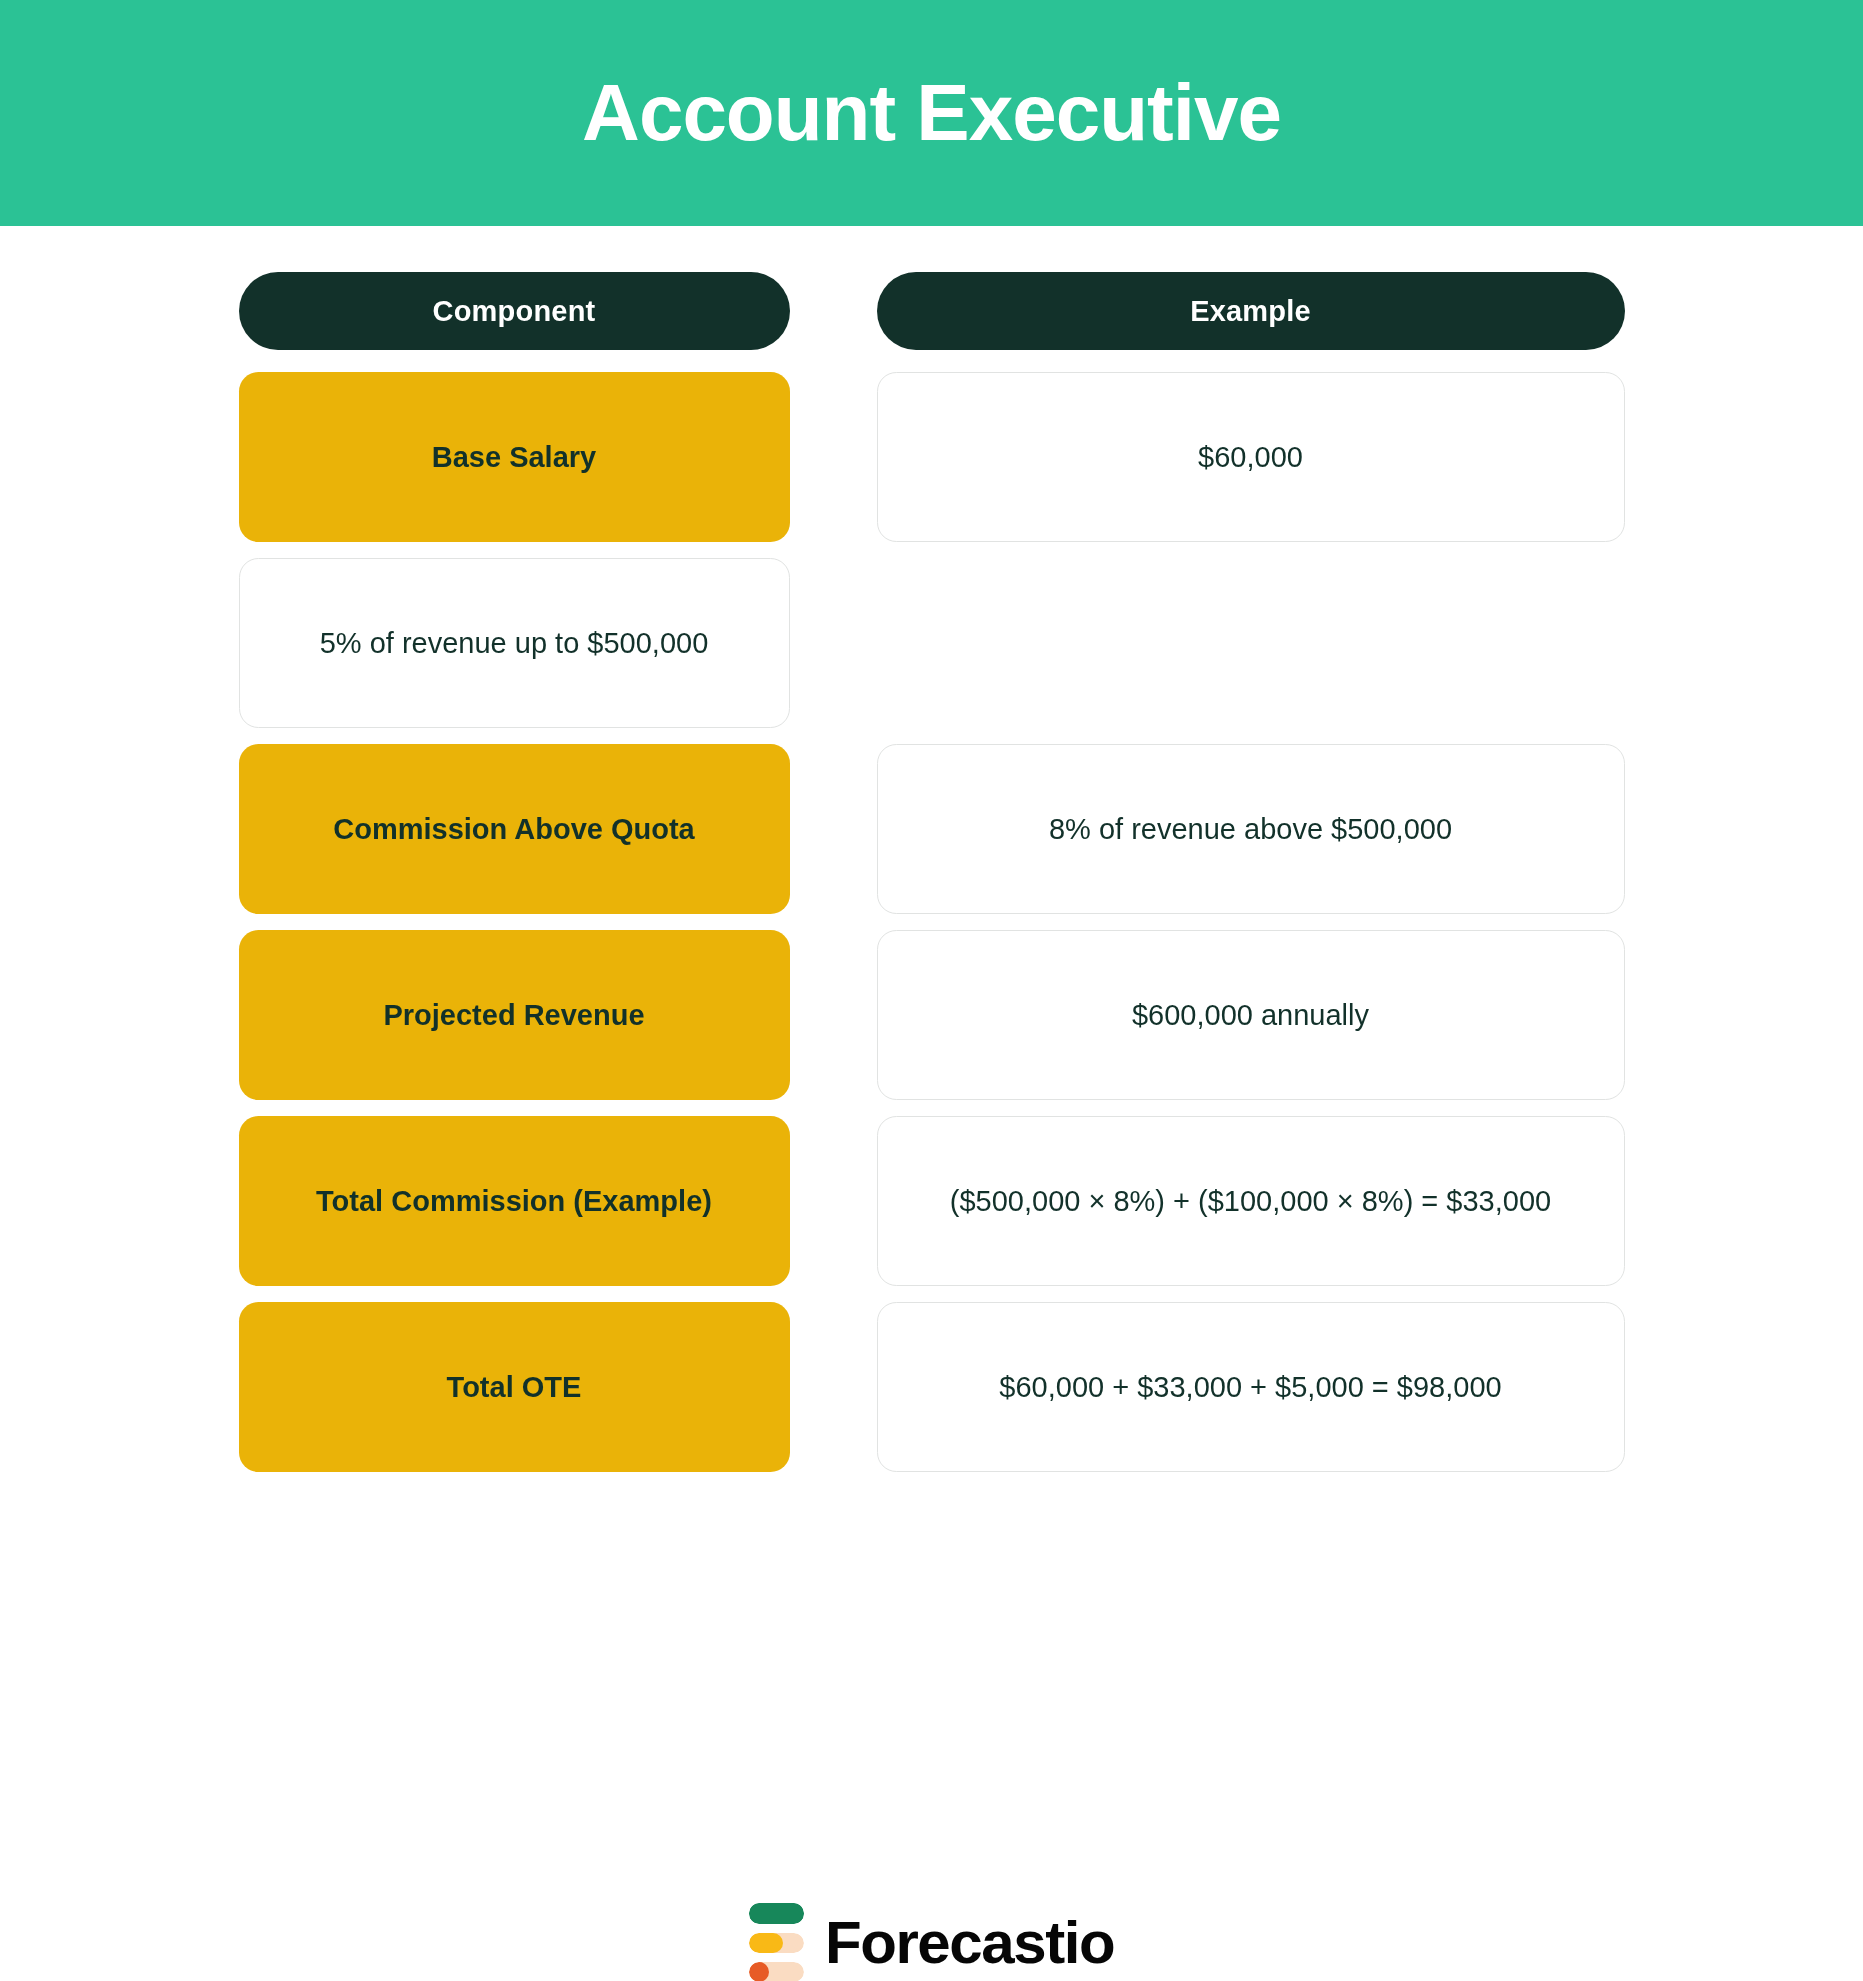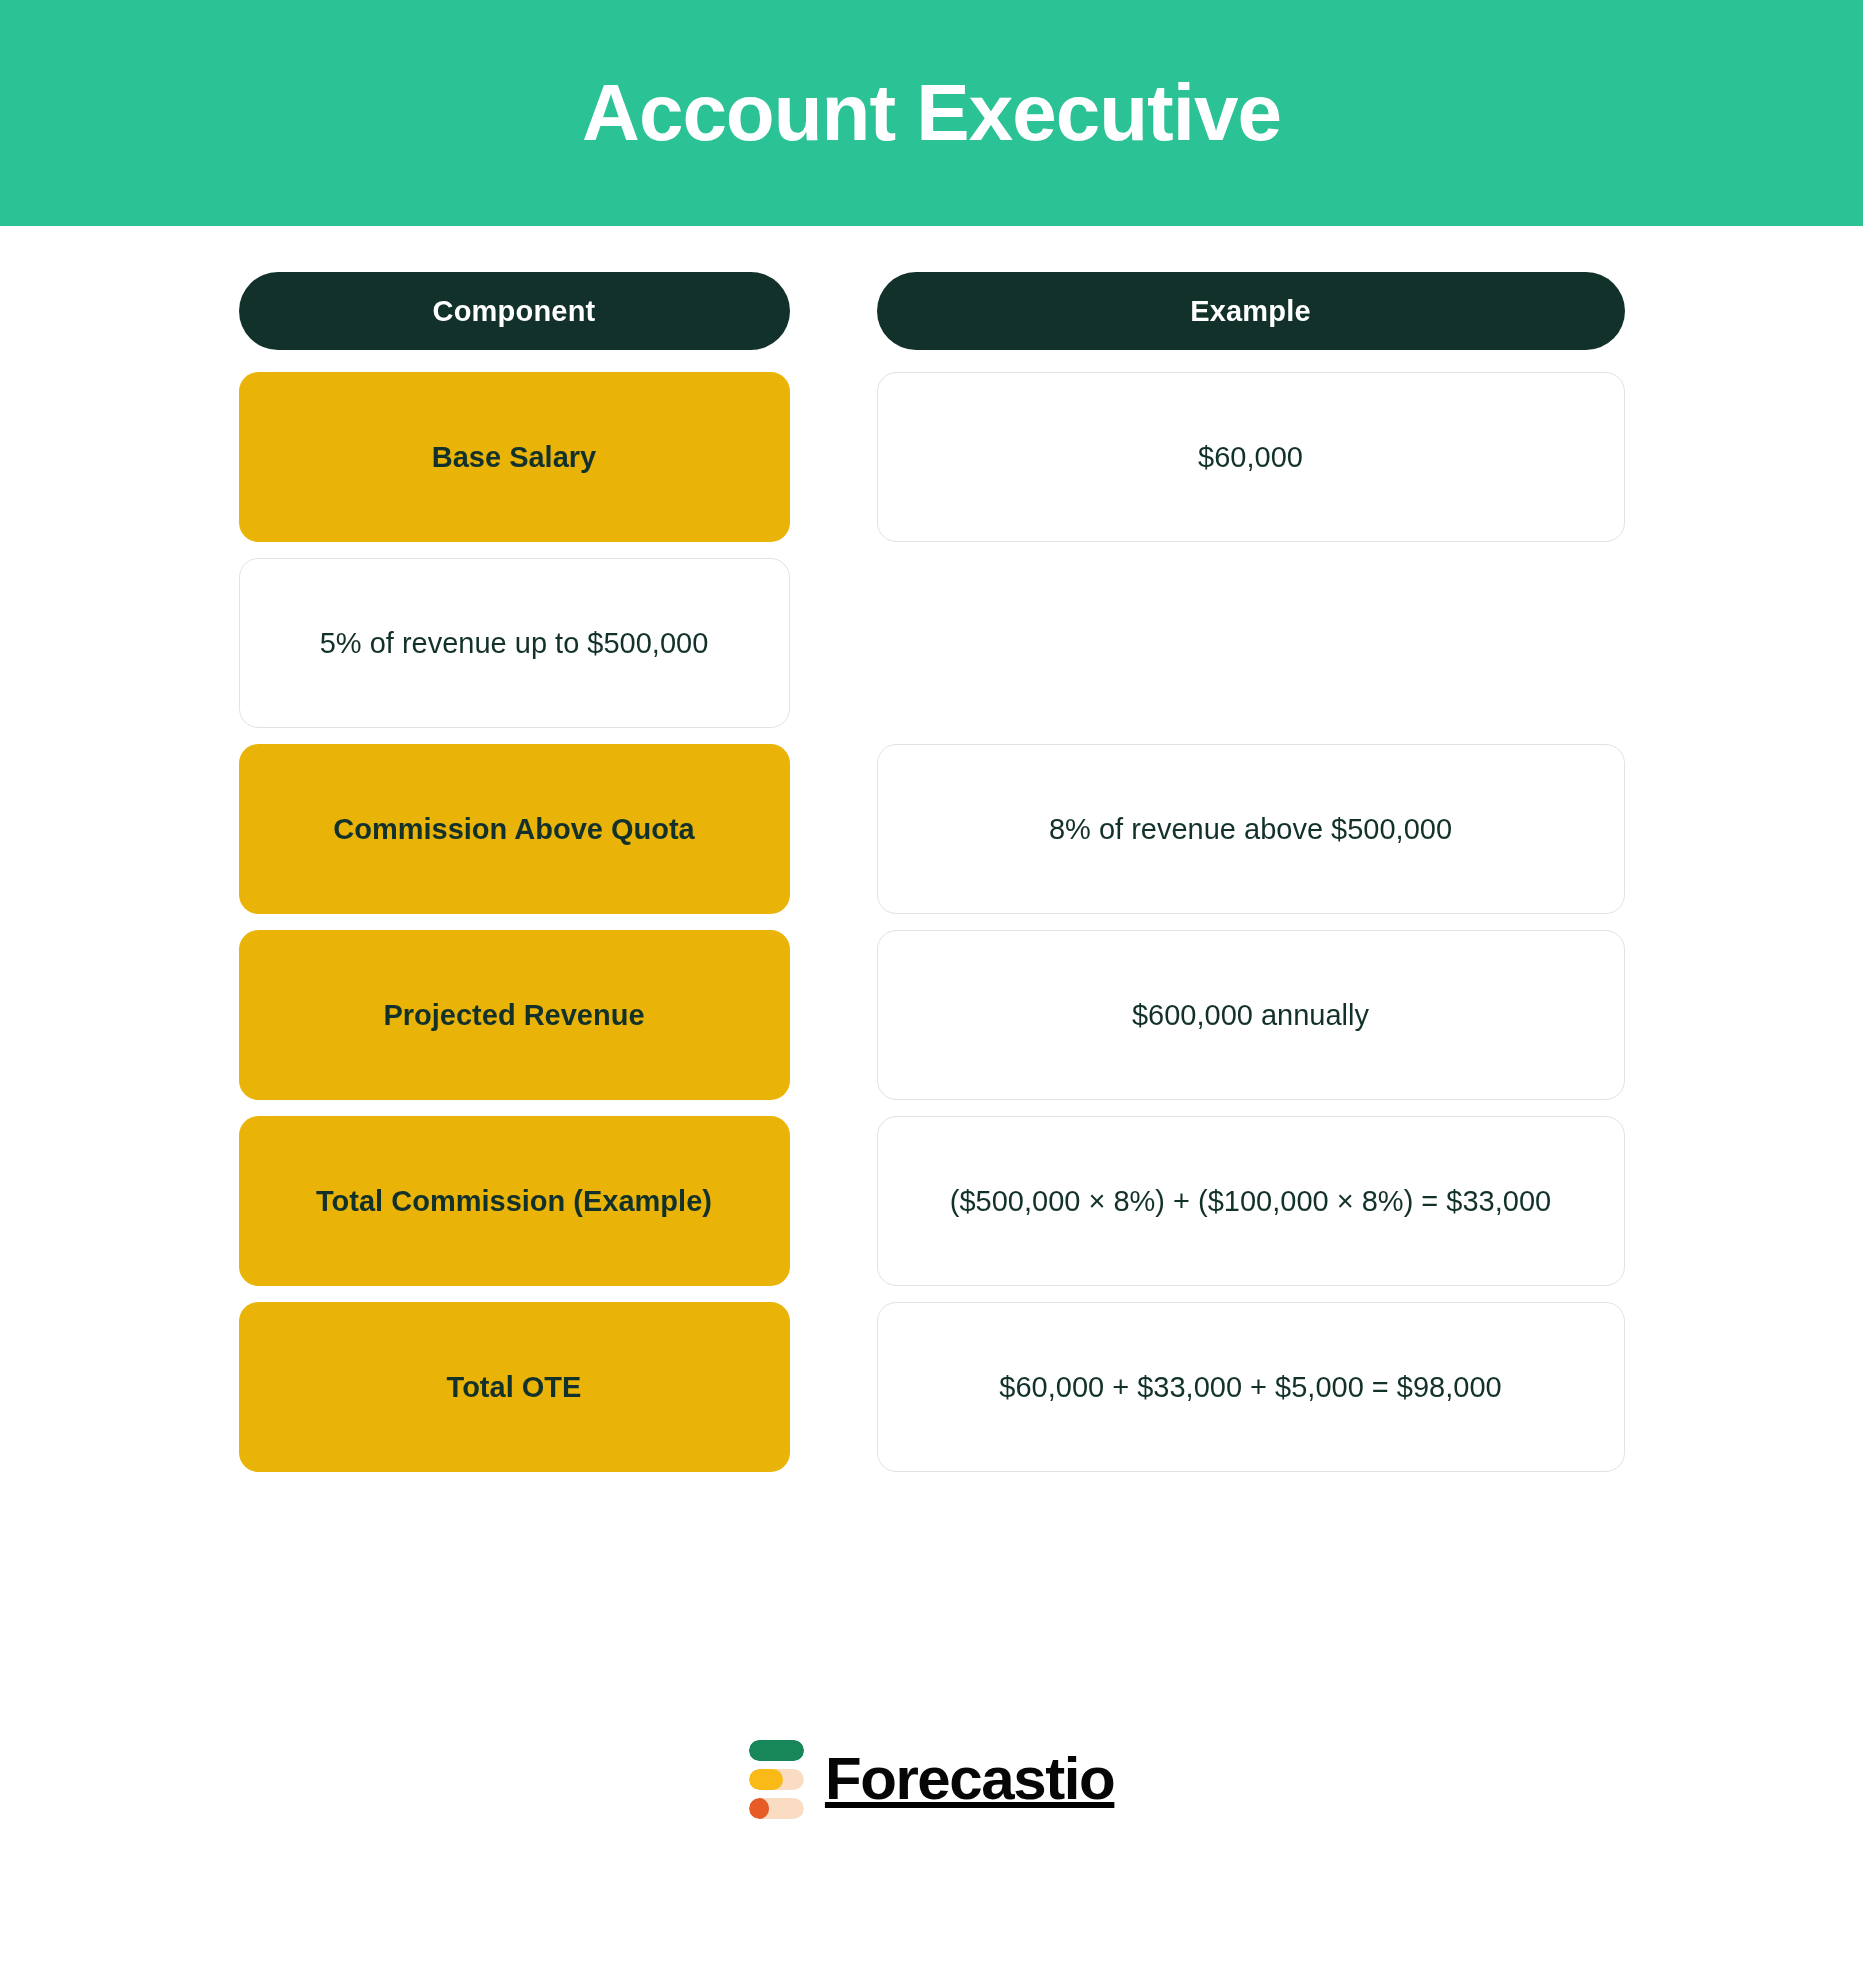--- a/index.html
+++ b/index.html
@@ -110,24 +110,23 @@
     color: #12312A;
     font-size: 29px;
     font-weight: 400;
     line-height: 1.32;
   }
 
   
   .footer {
     flex: 1 1 auto;
     display: flex;
-    align-items: center;
+    align-items: flex-end;
     justify-content: center;
     padding-top: 105px;
-    text-decoration: underline;
   }
 
   .logo {
     display: flex;
     align-items: center;
     gap: 21.3px;
   }
 
   .logo-mark {
     display: flex;

